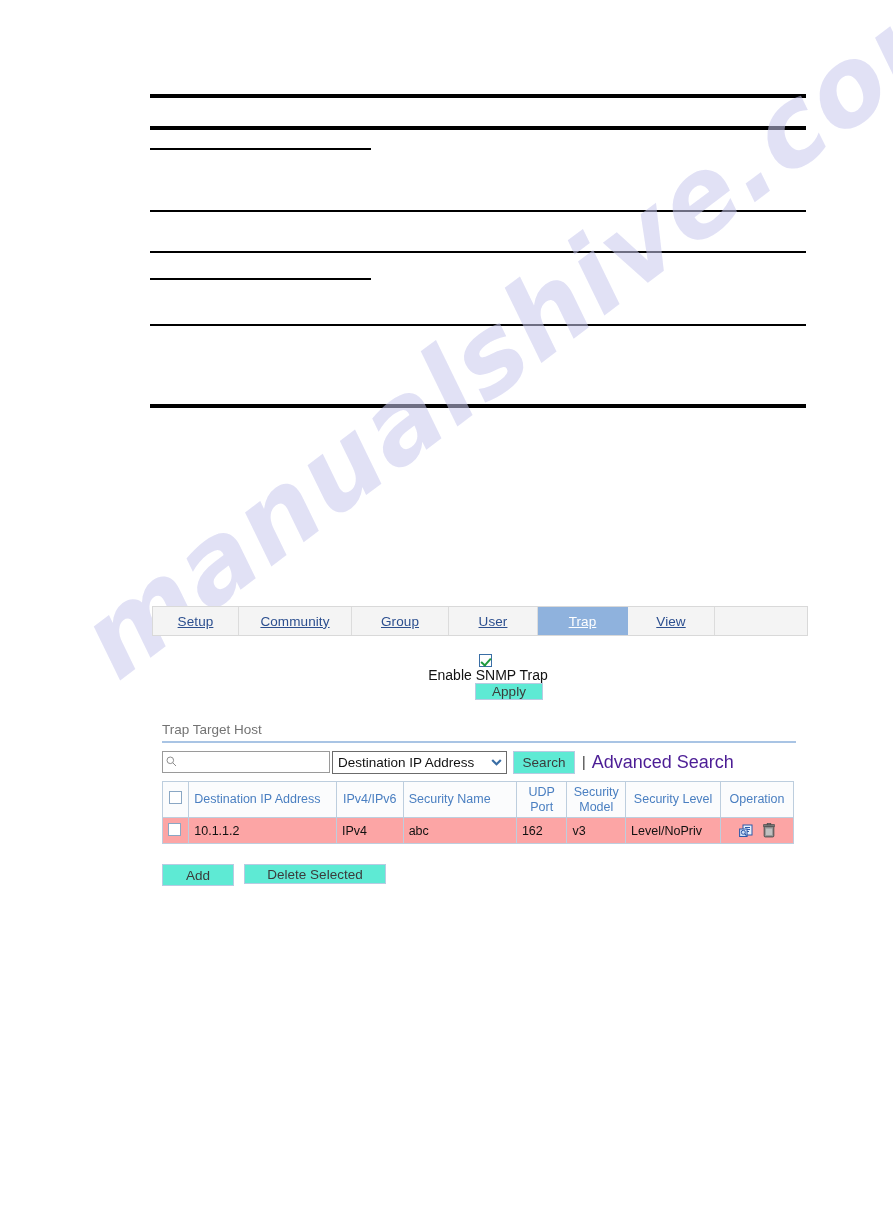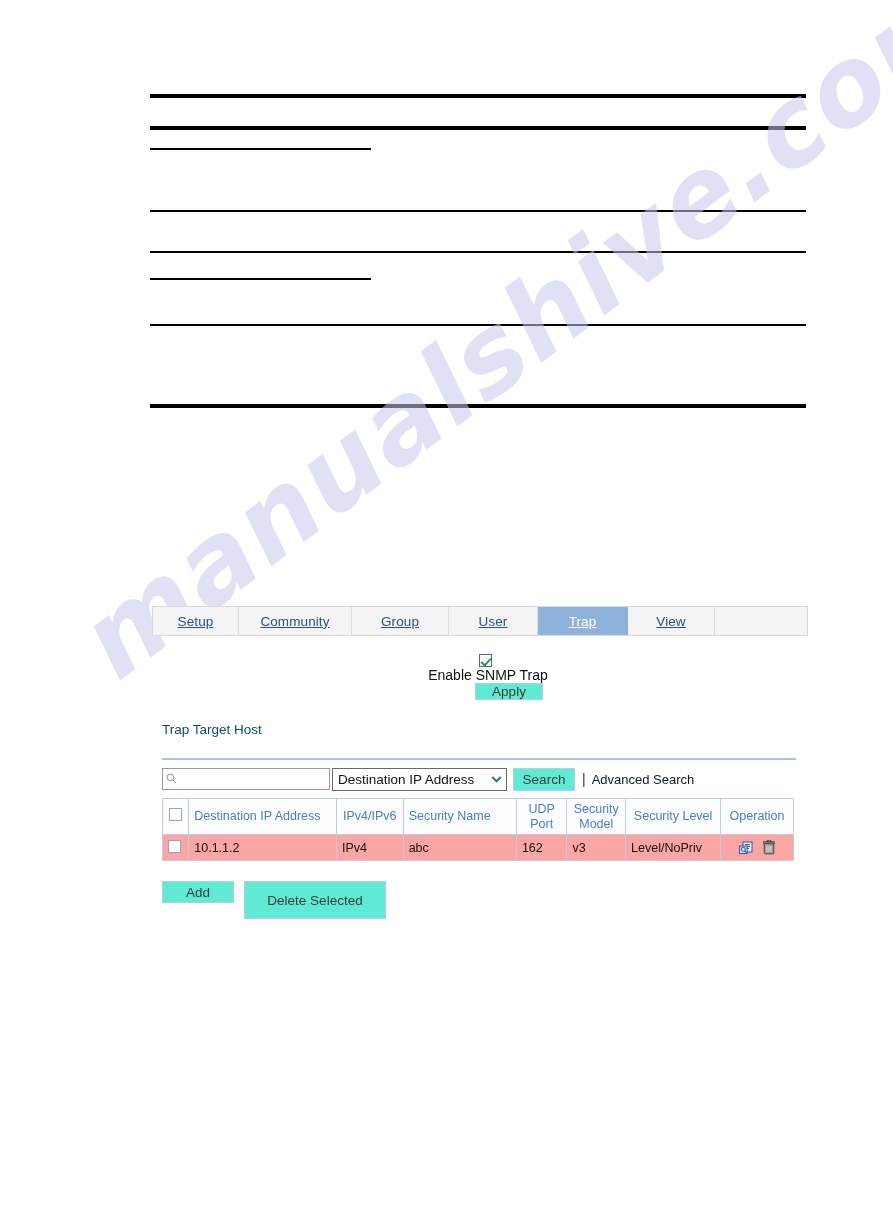--- a/index.html
+++ b/index.html
@@ -156,22 +156,22 @@
     margin-left: 42px;
   }
 
   
   .section {
     margin-top: 42px;
     padding-left: 10px;
   }
   .section-title {
     font-size: 13.5px;
-    color: #0c4a6e;
-    padding-bottom: 21px;
+    color: #737373;
+    padding-bottom: 4px;
   }
   .section-underline {
     width: 634px;
     height: 2px;
     background: #a9c4e4;
   }
 
   
   .searchbar {
     display: flex;
@@ -232,22 +232,22 @@
     height: 23px;
     margin-left: 6px;
   }
   .sep-pipe {
     margin: 0 6px 0 7px;
     color: #333333;
     font-size: 14px;
     line-height: 1;
   }
   .adv-link {
-    font-size: 13px;
-    color: #0f172a;
+    font-size: 18px;
+    color: #4c1d95;
     white-space: nowrap;
     cursor: pointer;
   }
 
   
   .table-wrap {
     margin-top: 6px;
     padding-left: 10px;
   }
   table.grid {
@@ -305,21 +305,21 @@
 
   
   .footer-btns {
     display: flex;
     justify-content: flex-start;
     gap: 10px;
     margin-top: 20px;
     padding-left: 10px;
   }
   .btn-add   { width: 72px; height: 22px; }
-  .btn-del   { width: 142px; height: 38px; }
+  .btn-del   { width: 142px; height: 20px; }
 </style>
 </head>
 <body>
 
 <div class="doc-table" id="doc-rules">
     <div class="rule thick" style="left: 150px; top: 94px; width: 656px;"></div>
     <div class="rule thick" style="left: 150px; top: 126px; width: 656px;"></div>
     <div class="rule thin" style="left: 150px; top: 148px; width: 221px;"></div>
     <div class="rule thin" style="left: 150px; top: 210px; width: 656px;"></div>
     <div class="rule thin" style="left: 150px; top: 251px; width: 656px;"></div>

